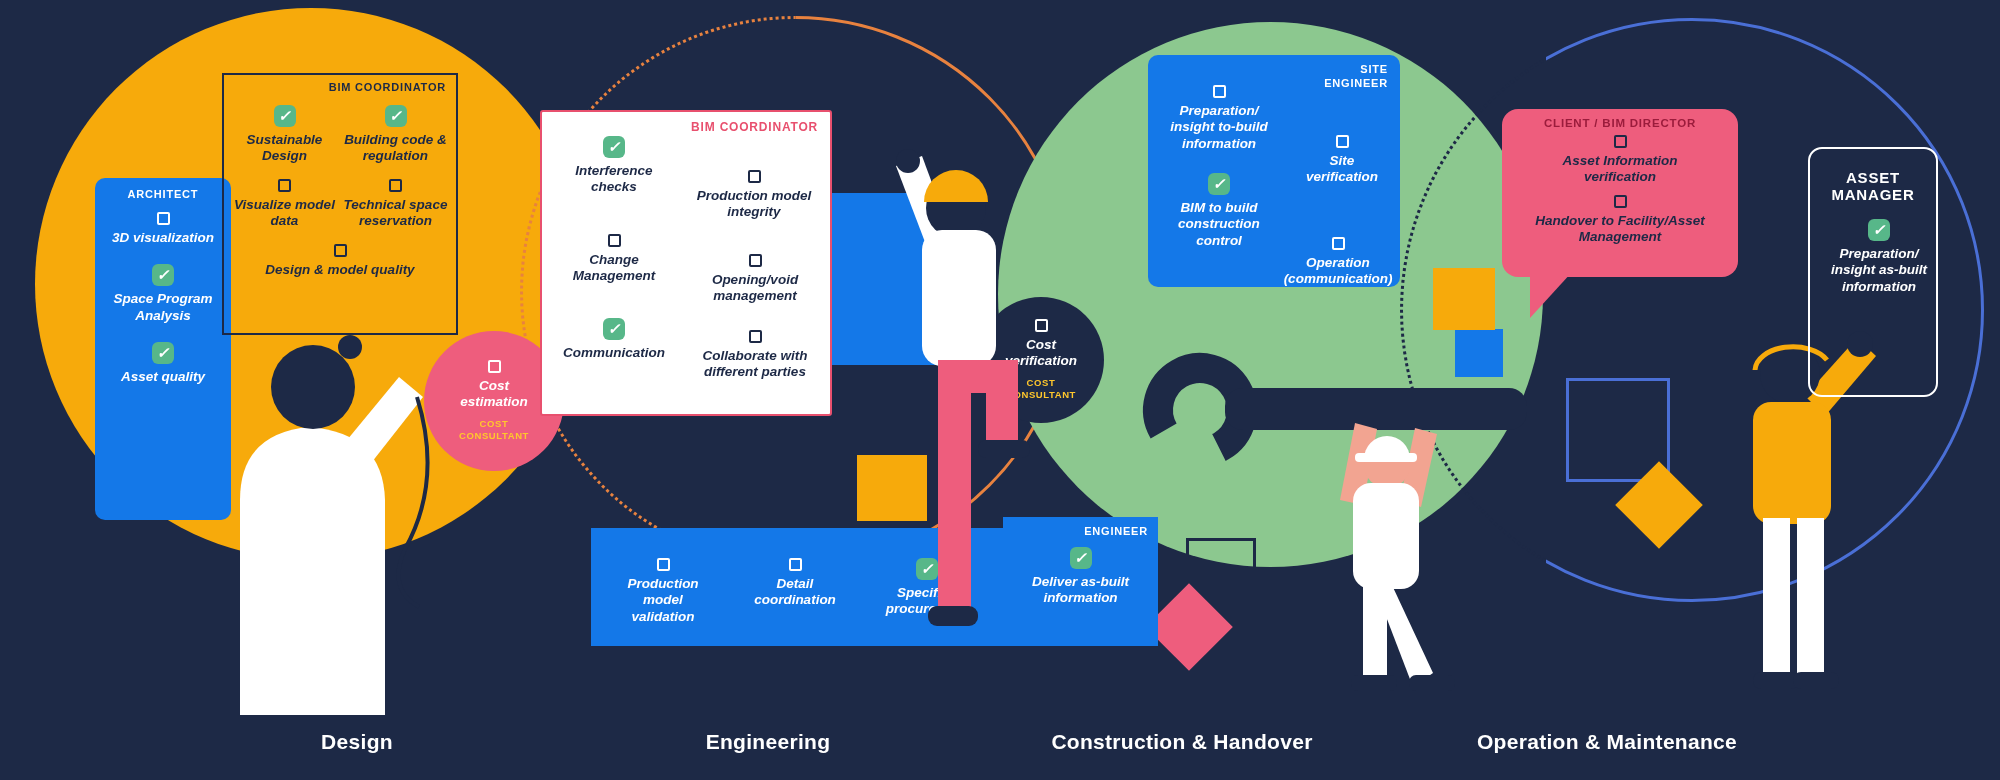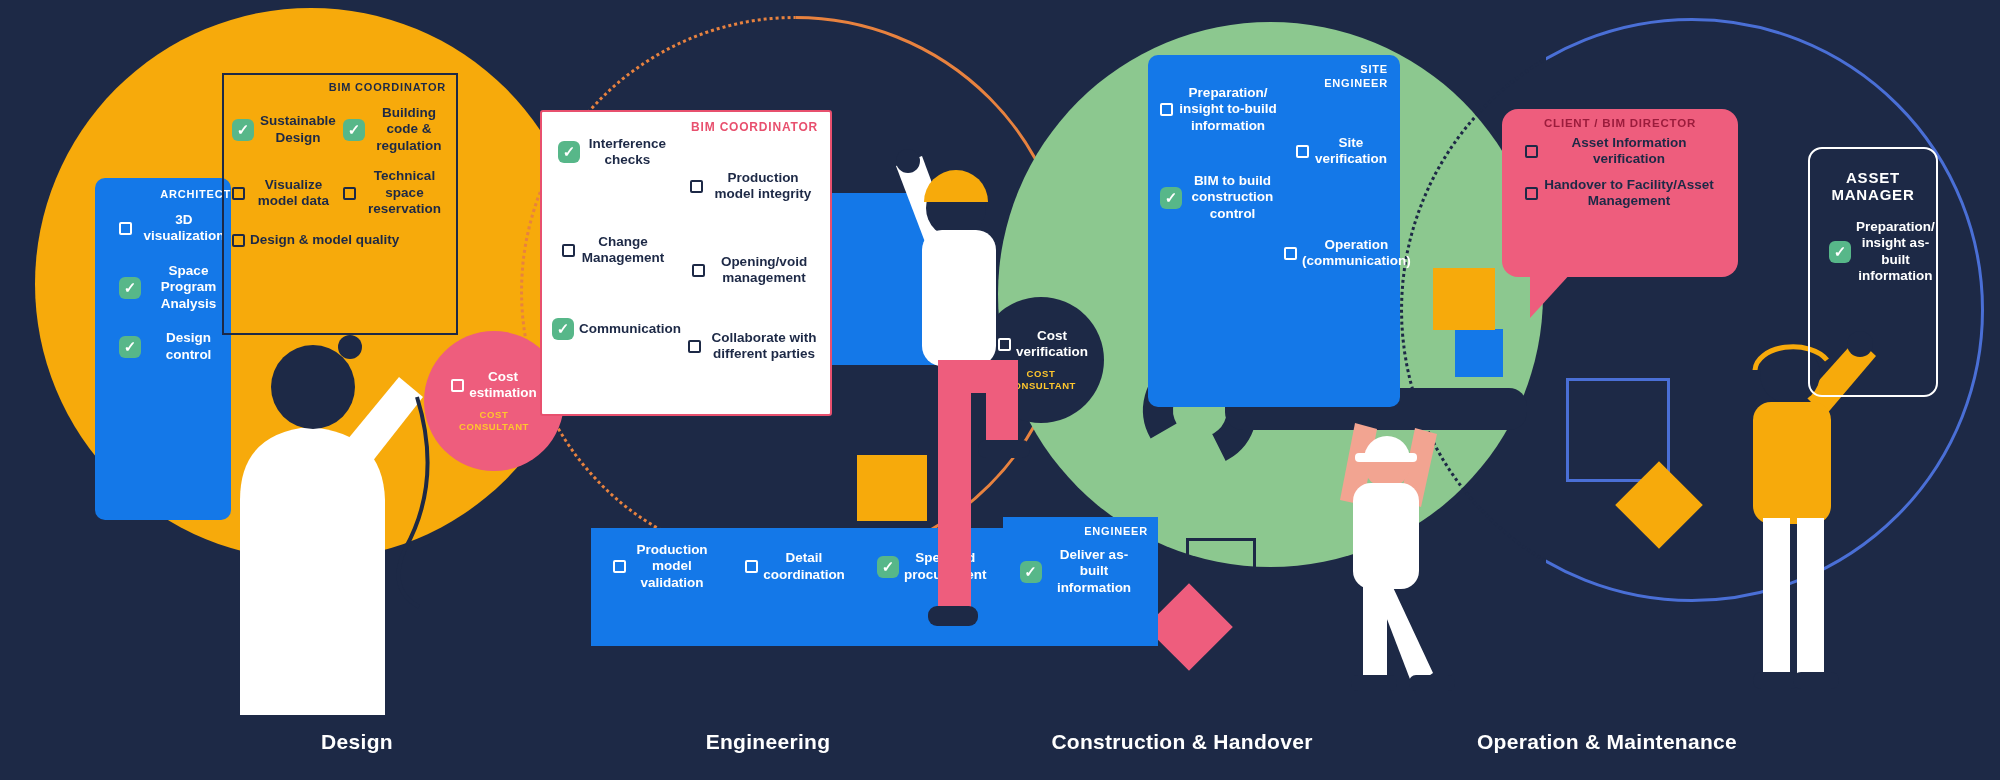--- a/index.html
+++ b/index.html
@@ -10,38 +10,38 @@
   
   .circle{position:absolute;border-radius:50%;}
   .ring{position:absolute;border-radius:50%;background:transparent;}
   #circle-design{left:35px;top:8px;width:552px;height:552px;background:#F7AA0B;z-index:2;}
   #circle-construction{left:998px;top:22px;width:545px;height:545px;background:#8CC88F;z-index:2;}
   #ring-eng-solid{left:520px;top:16px;width:545px;height:545px;border:3px solid #E8823F;clip-path:inset(0 0 0 50%);z-index:1;}
   #ring-eng-dotted{left:520px;top:16px;width:545px;height:545px;border:3px dotted #E8823F;clip-path:inset(0 50% 0 0);z-index:3;}
   #ring-om-solid{left:1400px;top:18px;width:578px;height:578px;border:3px solid #4A6FD6;clip-path:inset(0 0 0 25%);z-index:1;}
   #ring-om-dotted{left:1400px;top:18px;width:578px;height:578px;border:3px dotted #1D2946;clip-path:inset(0 75% 0 0);z-index:3;}
   
-  .item{display:flex;flex-direction:row;align-items:center;gap:5px;text-align:center;}
+  .item{display:flex;flex-direction:column;align-items:center;gap:5px;text-align:center;font-style:italic;}
   .item-label{font-weight:bold;font-size:13.5px;line-height:1.22;}
   .check{display:inline-block;box-sizing:border-box;flex:0 0 auto;}
   .check.unchecked{width:13px;height:13px;border:2px solid currentColor;border-radius:2px;}
   .check.checked{
     width:22px;height:22px;border-radius:6px;background:#57B789;color:#fff;
     position:relative;
   }
   .check.checked::after{
     content:"\2713";position:absolute;left:0;top:0;width:22px;height:22px;
     font-size:15px;font-weight:bold;line-height:22px;text-align:center;color:#fff;
   }
   .card-title{font-weight:bold;font-size:11px;letter-spacing:0.8px;}
   
   #architect{
     position:absolute;left:95px;top:178px;width:136px;height:342px;
     background:#1478E8;border-radius:10px;color:#fff;z-index:5;
-    display:flex;flex-direction:column;align-items:flex-end;padding-top:10px;box-sizing:border-box;
+    display:flex;flex-direction:column;align-items:center;padding-top:10px;box-sizing:border-box;
   }
   #architect .items{display:flex;flex-direction:column;align-items:center;gap:18px;margin-top:12px;}
   #architect .item{width:112px;}
   
   #bim-technician{
     position:absolute;left:222px;top:73px;width:236px;height:262px;box-sizing:border-box;
     border:2px solid #1D2946;color:#1D2946;z-index:5;padding:6px 8px;
   }
   #bim-technician .card-title{position:absolute;top:6px;right:10px;}
   #bim-technician .items{display:grid;grid-template-columns:1fr 1fr;gap:14px 6px;margin-top:24px;}
@@ -70,32 +70,32 @@
   #bim-coordinator .item:nth-child(2){left:148px;top:58px;width:128px;}
   #bim-coordinator .item:nth-child(3){left:20px;top:122px;width:104px;}
   #bim-coordinator .item:nth-child(4){left:150px;top:142px;width:126px;}
   #bim-coordinator .item:nth-child(5){left:10px;top:206px;width:124px;}
   #bim-coordinator .item:nth-child(6){left:146px;top:218px;width:134px;}
   
   #eng-bar{
     position:absolute;left:591px;top:528px;width:412px;height:118px;background:#1478E8;
     color:#fff;z-index:5;box-sizing:border-box;
   }
-  #eng-bar .items{display:flex;justify-content:space-between;padding:14px 26px 0 22px;}
+  #eng-bar .items{display:flex;justify-content:space-between;padding:30px 26px 0 22px;}
   #eng-bar .item{width:100px;}
   #engineer-card{
     position:absolute;left:1003px;top:517px;width:155px;height:129px;background:#1478E8;
     color:#fff;z-index:5;box-sizing:border-box;
   }
   #engineer-card .card-title{position:absolute;top:8px;right:10px;}
   #engineer-card .items{padding-top:30px;display:flex;justify-content:center;}
   #engineer-card .item{width:122px;}
   
   #site-engineer{
-    position:absolute;left:1148px;top:55px;width:252px;height:352px;background:#1478E8;
+    position:absolute;left:1148px;top:55px;width:252px;height:232px;background:#1478E8;
     border-radius:10px;color:#fff;z-index:5;box-sizing:border-box;
   }
   #site-engineer .card-title{position:absolute;top:8px;right:12px;width:72px;text-align:right;line-height:1.25;}
   #site-engineer .items{position:relative;width:100%;height:100%;}
   #site-engineer .item{position:absolute;}
   #site-engineer .item:nth-child(1){left:12px;top:30px;width:118px;}
   #site-engineer .item:nth-child(2){left:148px;top:80px;width:92px;}
   #site-engineer .item:nth-child(3){left:12px;top:118px;width:118px;}
   #site-engineer .item:nth-child(4){left:136px;top:182px;width:108px;}
   
@@ -220,21 +220,21 @@
         <div class="item">
           <span class="check unchecked"></span>
           <span class="item-label">3D visualization</span>
         </div>
         <div class="item">
           <span class="check checked"></span>
           <span class="item-label">Space Program Analysis</span>
         </div>
         <div class="item">
           <span class="check checked"></span>
-          <span class="item-label">Design control</span>
+          <span class="item-label">Asset quality</span>
         </div>
       </div>
   </div>
 
   <div id="bim-technician">
     <span class="card-title">BIM COORDINATOR</span>
     <div class="items">
         <div class="item">
           <span class="check checked"></span>
           <span class="item-label">Sustainable Design</span>

